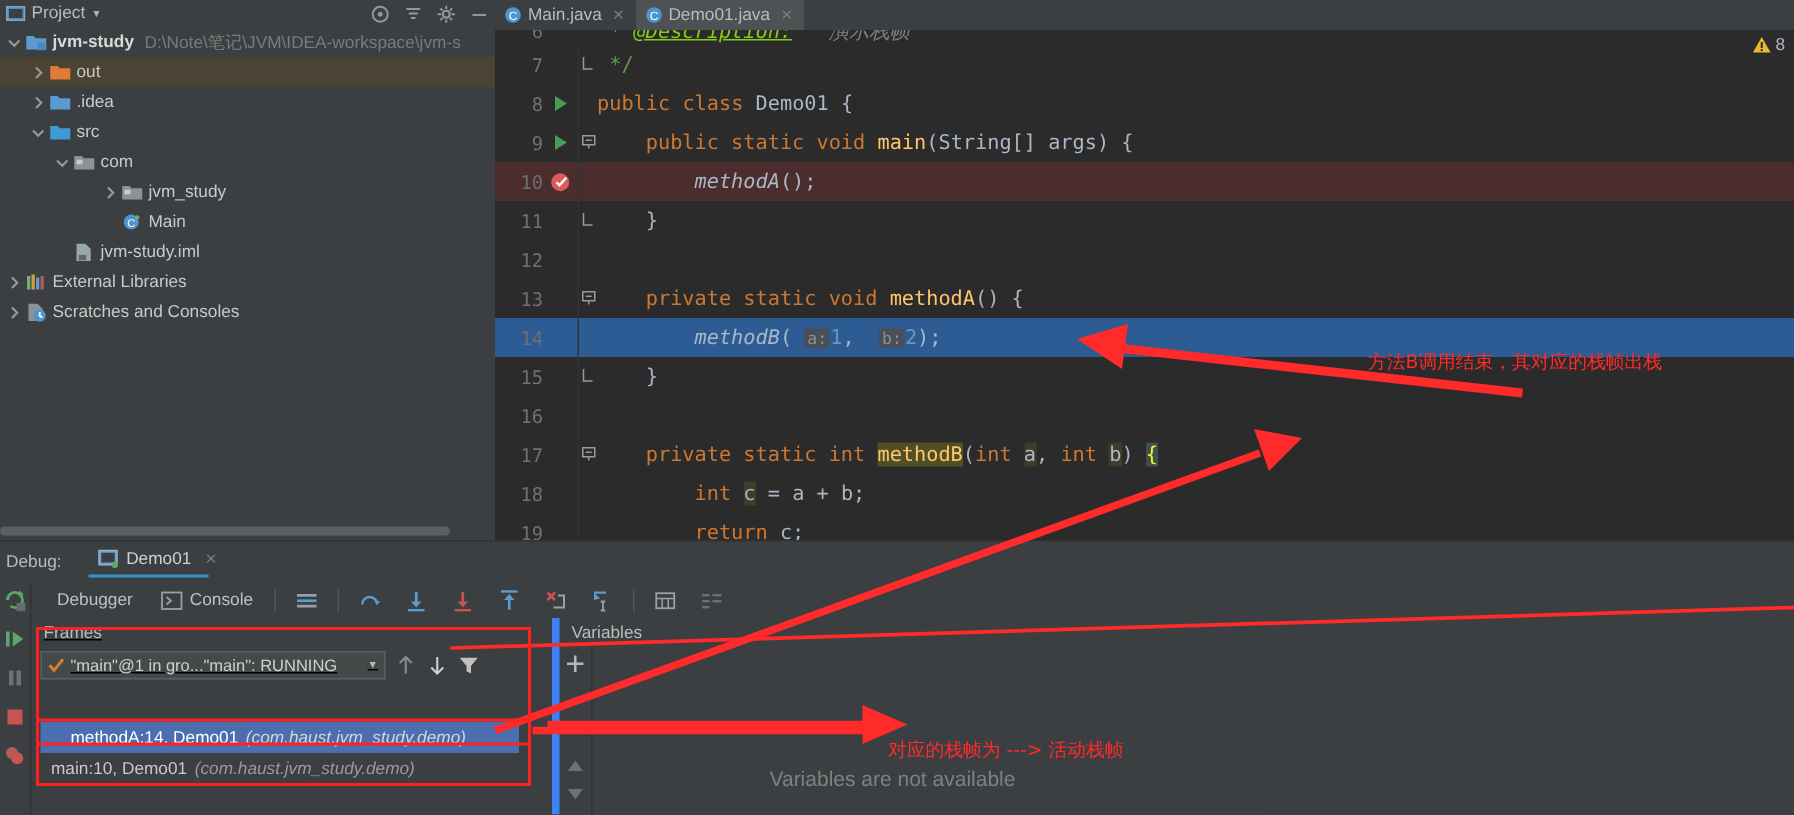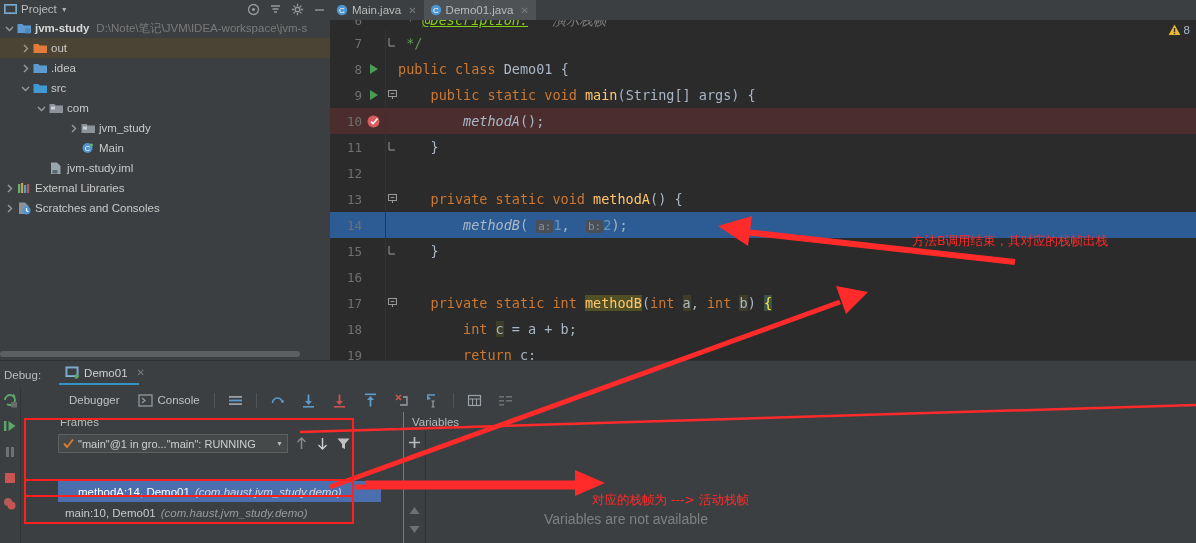--- a/index.html
+++ b/index.html
@@ -95,37 +95,37 @@
                  background: #3c3f41; }
   .debug-tabbar { height: 28px; display: flex; align-items: center; padding-left: 4px;
                   border-top: 1px solid #323232; }
   .debug-label { font-size: 11.5px; color: #bbbbbb; margin-right: 18px; }
   .debug-tab { display: flex; align-items: center; gap: 5px; font-size: 11.5px;
                color: #d0d0d0; position: relative; padding: 0 6px 4px 6px; }
   .debug-tab .underline { position: absolute; left: 0; right: 12px; bottom: -2px;
                           height: 2px; background: #3592c4; }
 
   .debug-body { position: absolute; left: 0; top: 28px; right: 0; bottom: 0;
-                display: flex; gap: 31px; }
+                display: flex; }
   .dbg-sidebar { width: 21px; flex: 0 0 auto; background: #3c3f41;
                  display: flex; flex-direction: column; align-items: center;
                  padding-top: 4px; gap: 10px; border-right: 1px solid #323232; }
   .dbg-sidebar .sb { width: 16px; height: 16px; }
 
   .dbg-main { flex: 1 1 auto; position: relative; }
   .dbg-toolbar { height: 24px; display: flex; align-items: center; gap: 0;
                  padding-left: 8px; }
   .dbg-toolbar .tbtn { display: flex; align-items: center; gap: 5px; font-size: 11.5px;
                        color: #c0c0c0; padding: 0 9px; height: 24px; }
   .dbg-toolbar .sep { width: 1px; height: 15px; background: #525558; margin: 0 5px; }
   .dbg-toolbar .ic { width: 15px; height: 15px; }
 
   .panes { position: absolute; left: 0; top: 24px; right: 0; bottom: 0; display: flex; }
   .frames-pane { width: 352px; flex: 0 0 auto; position: relative;
-                 border-right: 1px solid #3b82f6; }
+                 border-right: 5px solid #3b82f6; text-decoration: underline; }
   .pane-title { height: 19px; display: flex; align-items: center; padding-left: 8px;
                 font-size: 11.5px; color: #bbbbbb; }
   .thread-row { height: 25px; display: flex; align-items: center; padding-left: 6px; gap: 0; }
   .thread-combo { display: flex; align-items: center; height: 19px; width: 230px;
                   background: #45494a; border: 1px solid #5e6060; padding: 0 4px;
                   font-size: 11px; color: #cfcfcf; gap: 4px; }
   .thread-combo .cb-caret { margin-left: auto; font-size: 7px; color: #b9b9b9; }
   .thread-row .tbi { width: 15px; height: 15px; margin-left: 6px; }
 
   .frame-list { position: absolute; left: 6px; top: 69px; right: 22px; }

